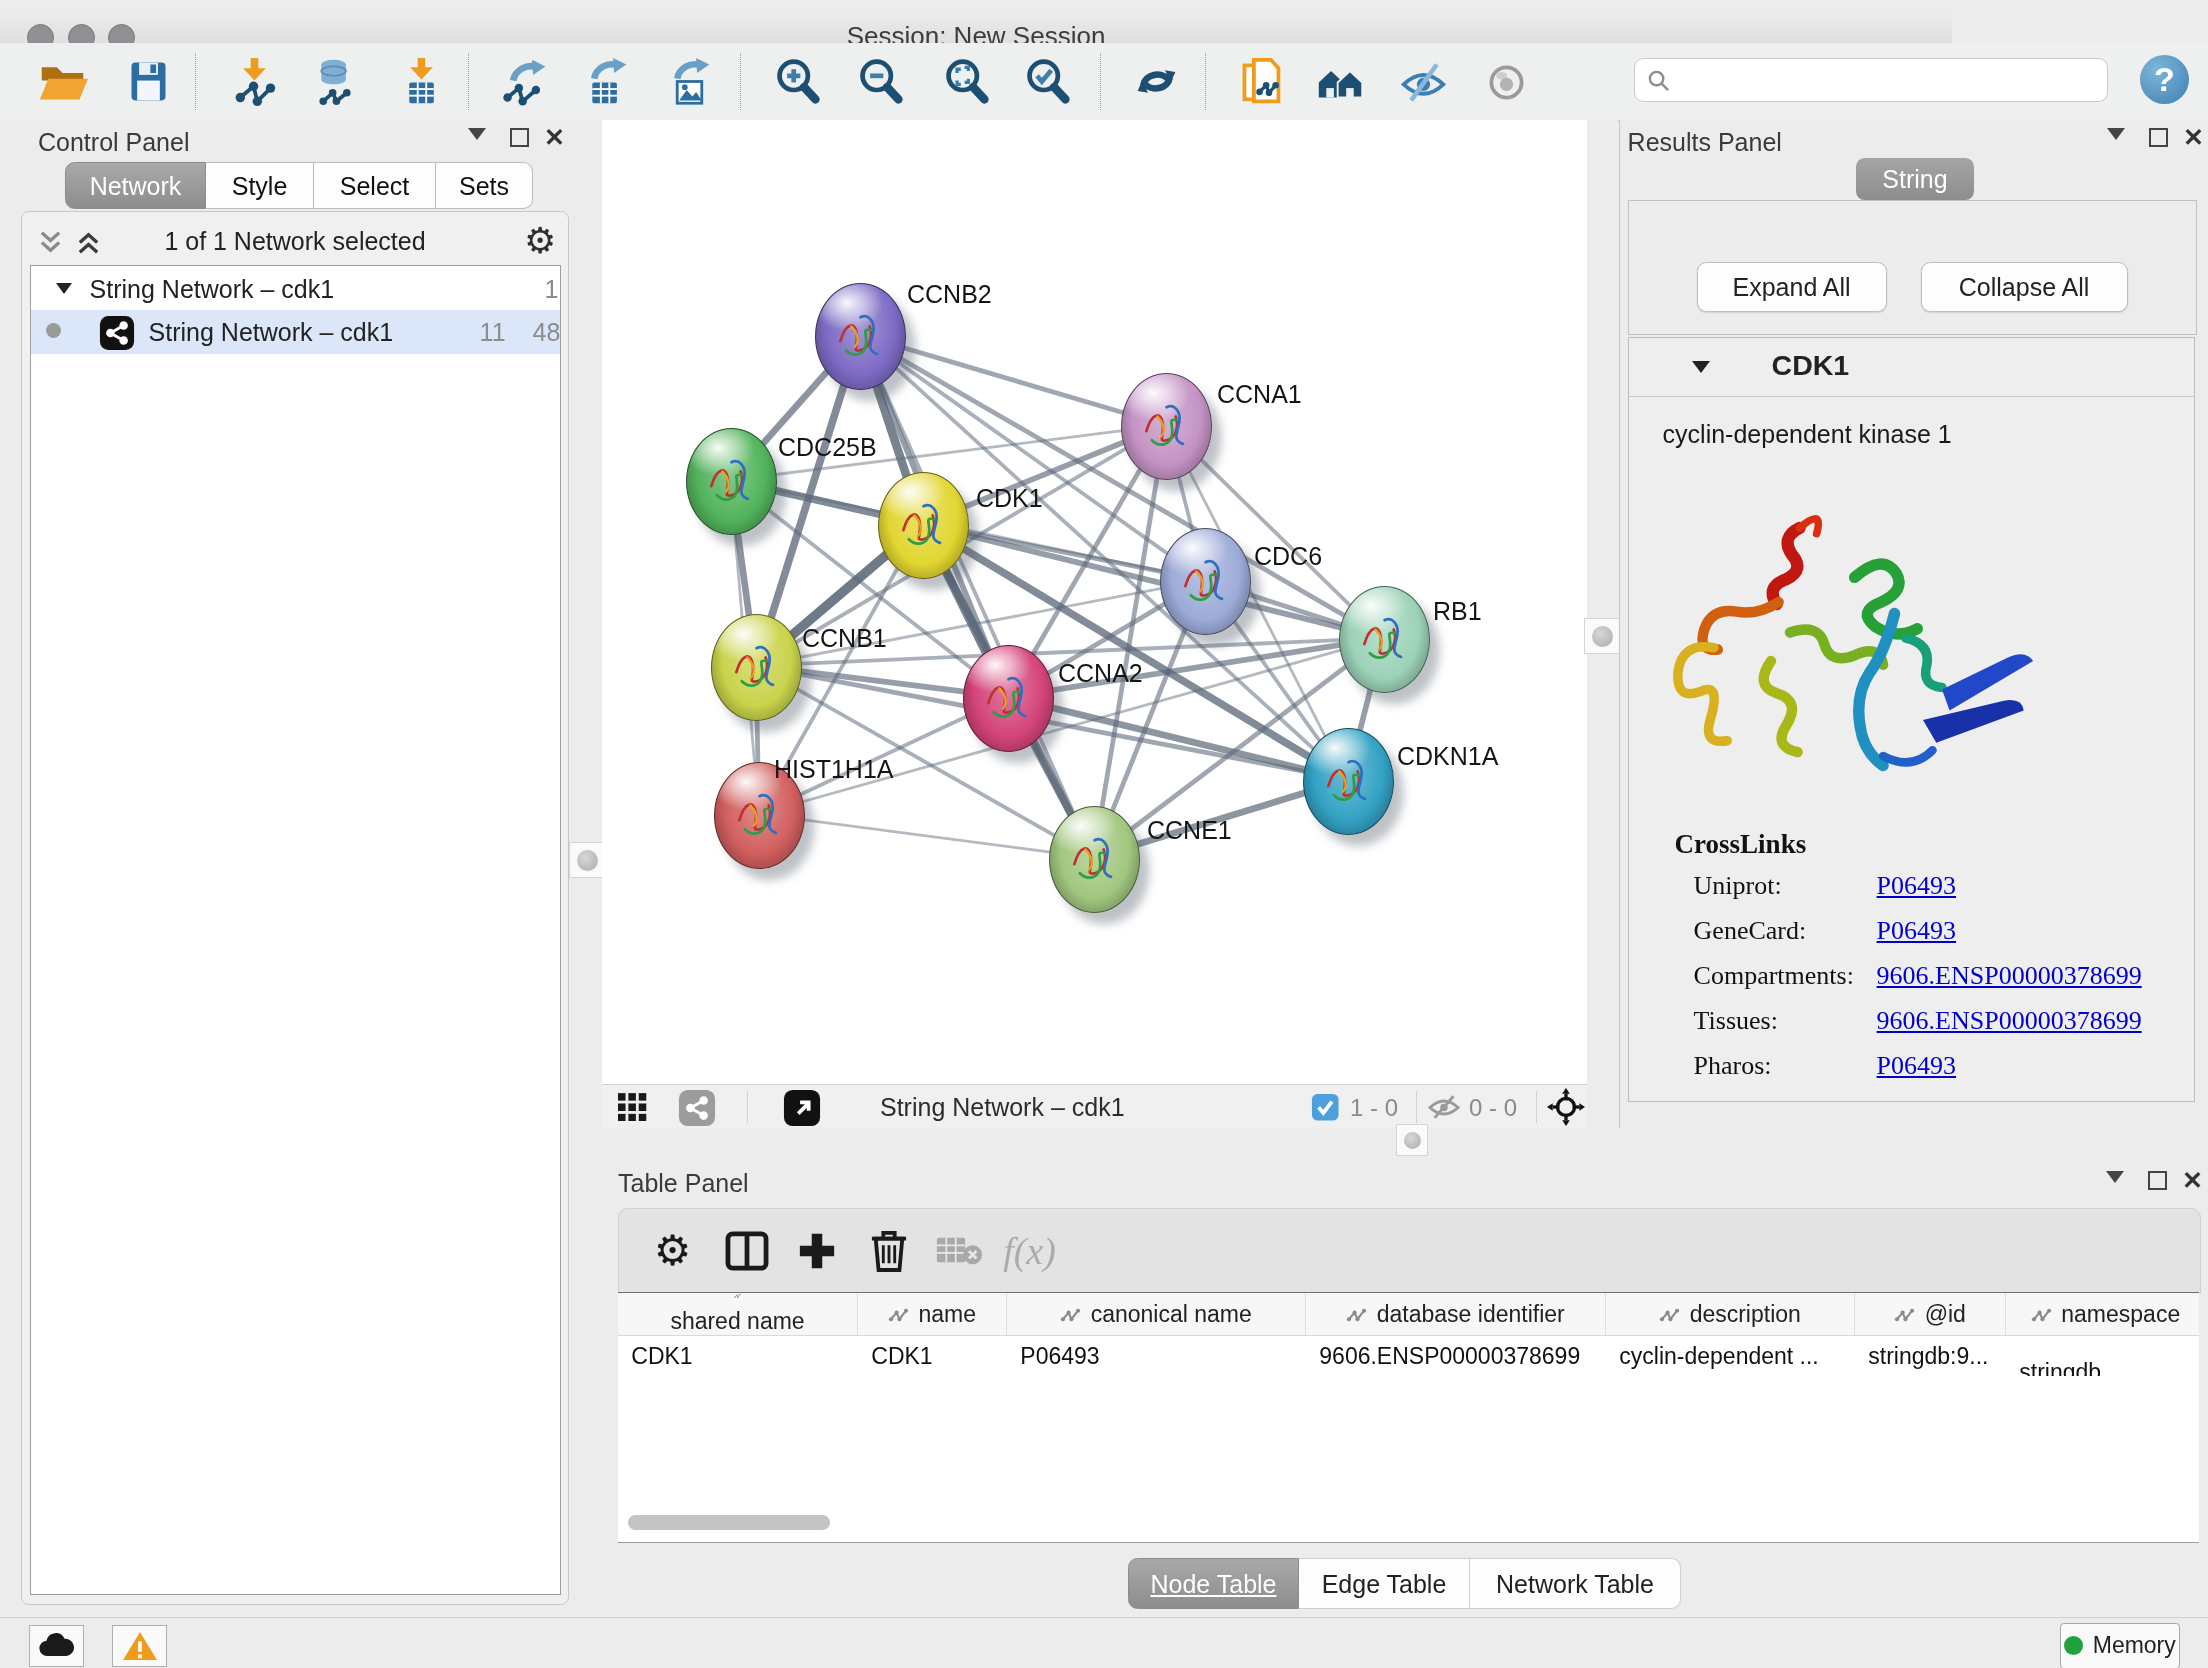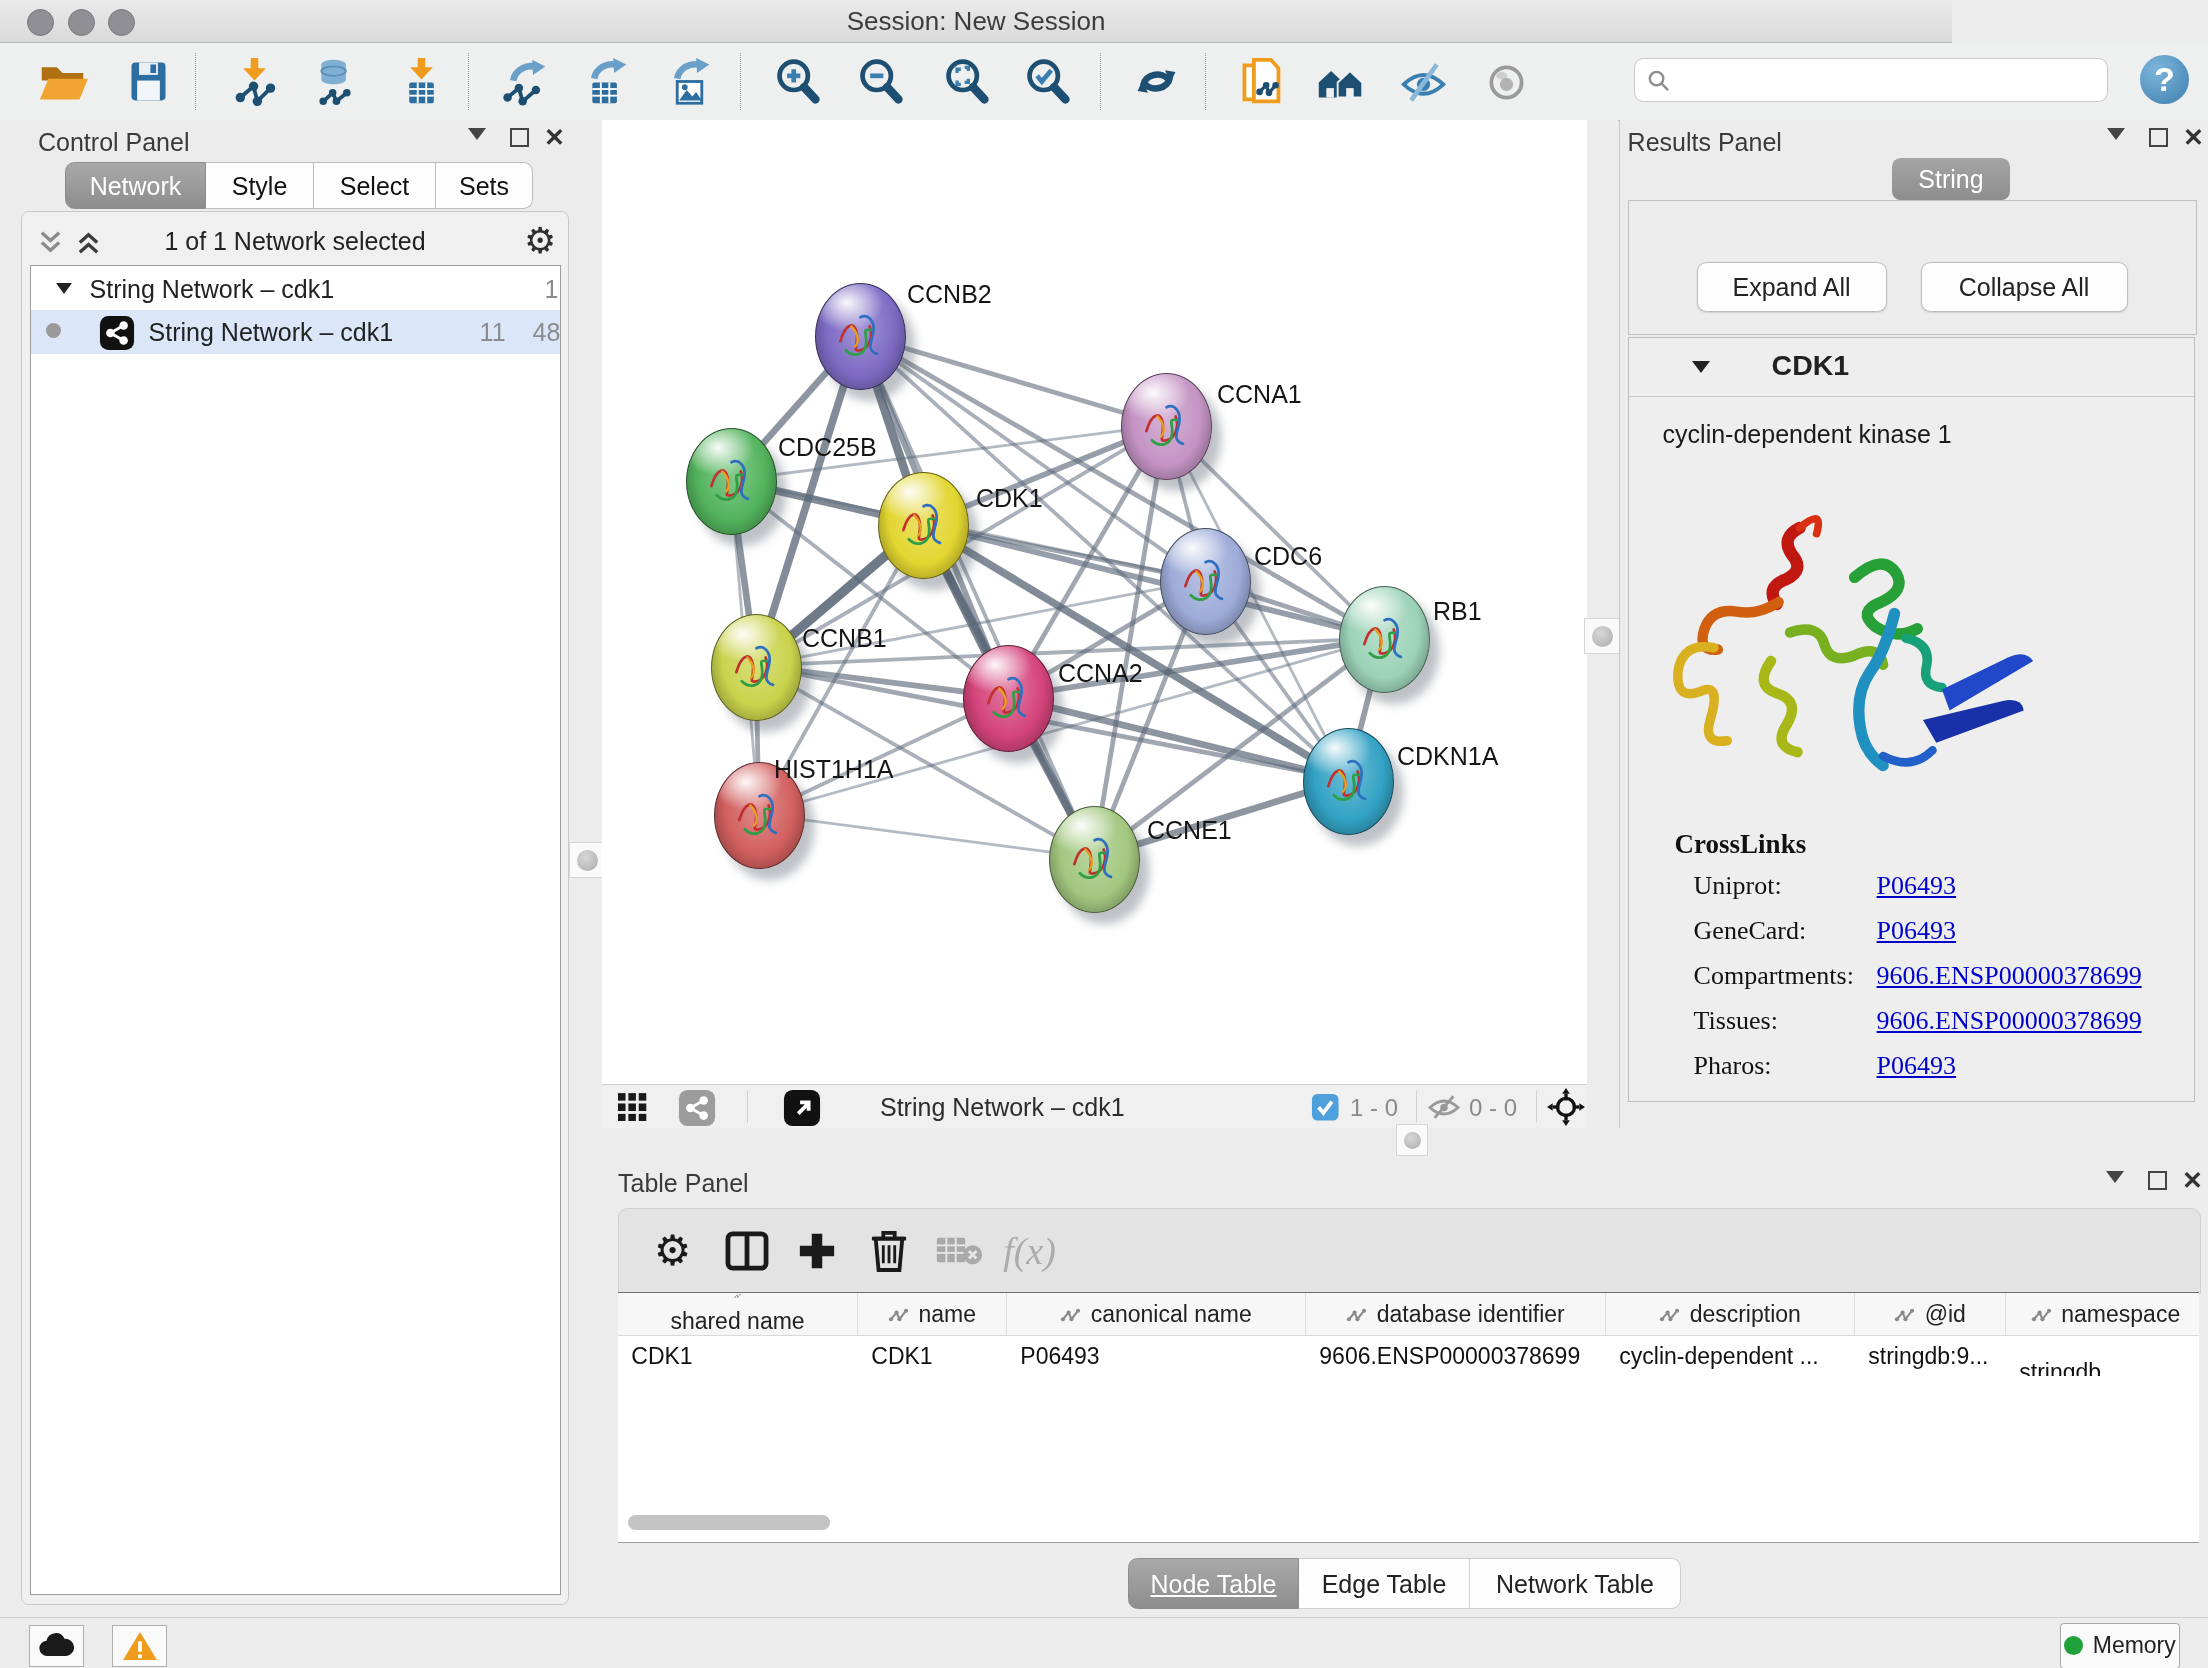--- a/index.html
+++ b/index.html
@@ -1,19 +1,19 @@
 <!DOCTYPE html>
 <html style="font-size:15px"><head>
 <meta charset="utf-8">
 <style>
   html,body{margin:0;padding:0;background:#d8d8d8;}
   .app{position:relative;width:2208px;height:1668px;background:#ececec;font-family:"Liberation Sans",sans-serif;overflow:hidden;color:#222;}
   .abs{position:absolute;}
   
-  .titlebar{position:absolute;left:0;top:0;width:1952px;height:42px;background:linear-gradient(#eaeaea,#dadada);border-bottom:1px solid #b5b5b5;}
+  .titlebar{position:absolute;left:0;top:15px;width:1952px;height:42px;background:linear-gradient(#eaeaea,#dadada);border-bottom:1px solid #b5b5b5;}
   .tl{position:absolute;top:8.6px;width:25px;height:25px;border-radius:50%;background:#8f8f94;border:1px solid #77777c;}
   .win-title{position:absolute;left:0;top:0;width:100%;height:42px;line-height:42px;text-align:center;font-size:26px;color:#3c3c3c;}
   
   .toolbar{position:absolute;left:0;top:43px;width:2208px;height:77px;background:#eef0ef;border-bottom:1px solid #c2c2c2;}
   .tbtn{position:absolute;top:12.4px;width:53px;height:53px;display:flex;align-items:center;justify-content:center;}
   .tsep{position:absolute;top:9.5px;width:0;height:57px;border-left:1.9px dotted #9d9d9d;}
   .searchbox{position:absolute;left:1634px;top:15px;width:474px;height:44px;background:#fff;border:1.9px solid #c9c9c9;border-radius:9.5px;display:flex;align-items:center;padding-left:11.4px;box-sizing:border-box;}
   .searchbox input{border:none;outline:none;flex:1;font-size:23px;font-family:"Liberation Sans",sans-serif;background:transparent;margin-left:7.6px;}
   .helpbtn{position:absolute;left:2140px;top:12.4px;width:49px;height:49px;border-radius:50%;background:radial-gradient(circle at 35% 30%,#7db6dc,#3e7fae);color:#fff;font-size:34px;font-weight:bold;text-align:center;line-height:49px;}
   
@@ -43,21 +43,21 @@
   .net-canvas{position:absolute;left:602px;top:120px;width:985px;height:1200px;background:#fff;}
   .net-canvas svg.edges{position:absolute;left:0;top:0;}
   .node{position:absolute;width:89px;height:105px;border-radius:50%;box-shadow:9.5px 11.4px 9.5px rgba(70,80,95,.35);display:flex;align-items:center;justify-content:center;}
   .node-label{position:absolute;font-size:25px;font-weight:500;color:#151515;white-space:nowrap;}
   .net-bottombar{position:absolute;left:602px;top:1084px;width:985px;height:44px;background:#f0f0f0;border-top:1px solid #cfcfcf;}
   .nbsep{position:absolute;top:5.7px;height:32px;border-left:1px solid #d2d2d2;}
   .nb-count{position:absolute;top:8.6px;font-size:24px;color:#8a8a8a;}
   .hsplit{position:absolute;left:602px;top:1128px;width:1606px;height:27.6px;background:#ececec;}
   
   .results-panel{position:absolute;left:1619px;top:120px;width:590px;height:1008px;background:#ececec;border-left:1.9px solid #c6c6c6;}
-  .rp-tab{position:absolute;left:236px;top:38px;width:118px;height:42px;background:linear-gradient(#a5a5a5,#8d8d8d);color:#fff;border-radius:8.6px;font-size:25px;text-align:center;line-height:42px;margin-left:36px;}
+  .rp-tab{position:absolute;left:236px;top:38px;width:118px;height:42px;background:linear-gradient(#a5a5a5,#8d8d8d);color:#fff;border-radius:8.6px;font-size:25px;text-align:center;line-height:42px;}
   .rp-btnbox{position:absolute;left:7.6px;top:80px;width:567px;height:133px;background:#ececec;border:1px solid #c0c0c0;}
   .rp-btn{position:absolute;top:61px;height:48px;background:#fdfdfd;border:1px solid #bdbdbd;border-radius:9.5px;font-size:25px;text-align:center;line-height:48px;box-shadow:0 1px 1.9px rgba(0,0,0,.12);}
   .rp-content{position:absolute;left:7.6px;top:217px;width:567px;height:765px;background:#eeeeee;border:1px solid #bcbcbc;box-sizing:border-box;}
   .rp-prot-head{position:absolute;left:0;top:9.5px;width:100%;height:48px;border-bottom:1px solid #c9c9c9;}
   .rp-desc{position:absolute;left:34px;top:82px;font-size:25px;color:#1a1a1a;}
   .cl-head{position:absolute;left:46px;top:491px;font-family:"Liberation Serif",serif;font-size:27px;font-weight:bold;color:#111;}
   .cl-rows{position:absolute;left:65px;top:533px;width:485px;}
   .cl-row{height:45px;display:flex;font-family:"Liberation Serif",serif;font-size:26px;}
   .cl-label{width:183px;color:#111;}
   .cl-value a{text-decoration:underline;}

